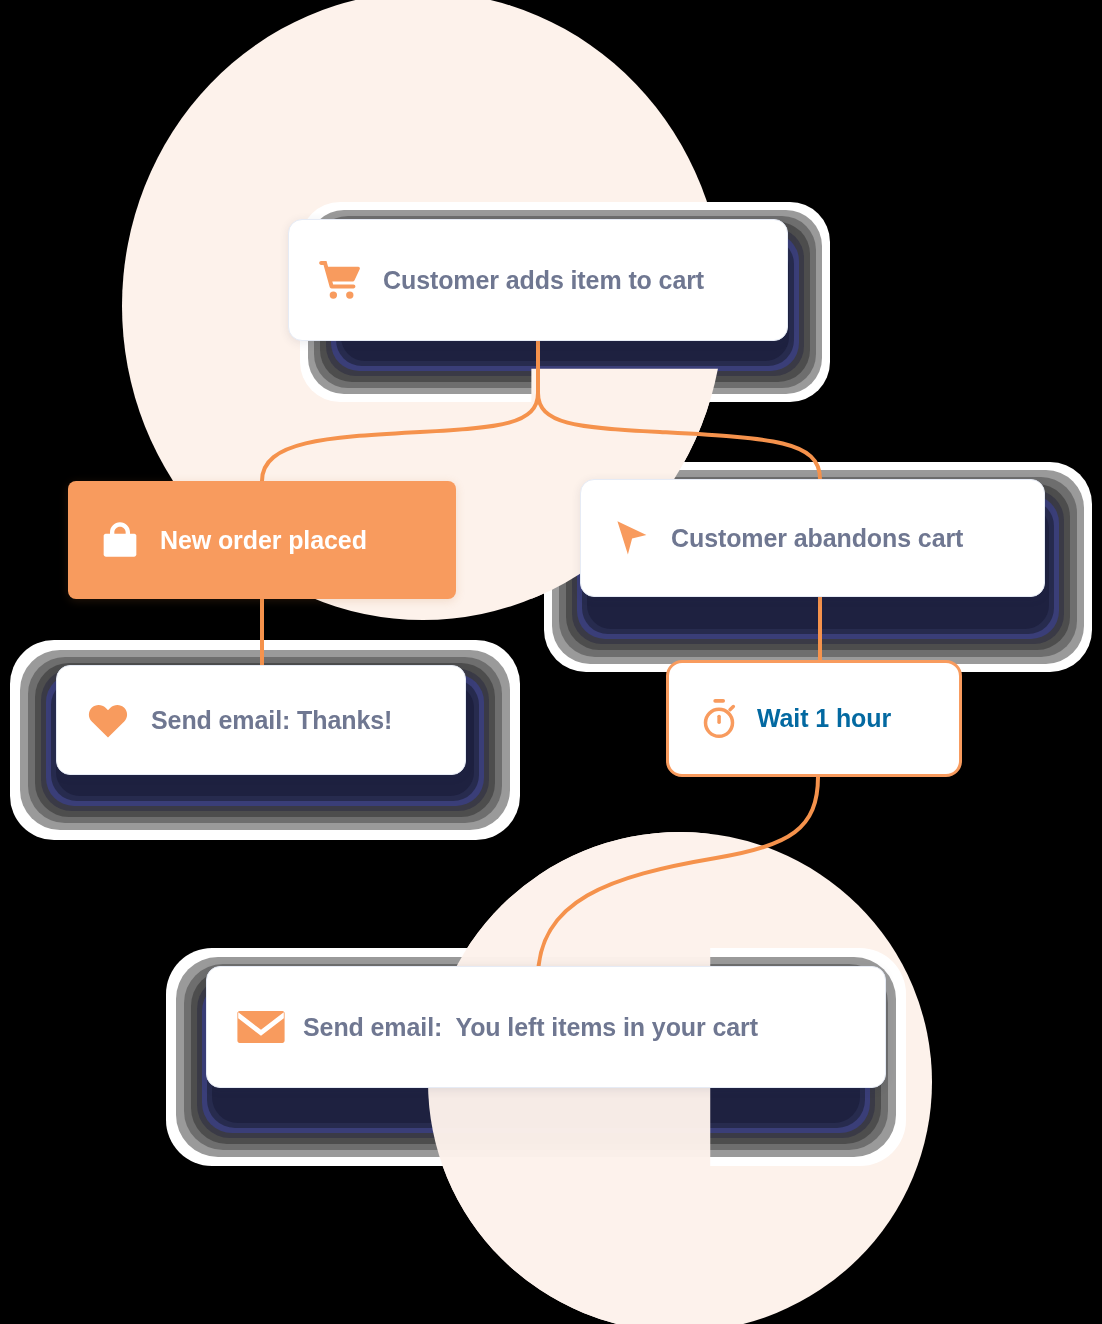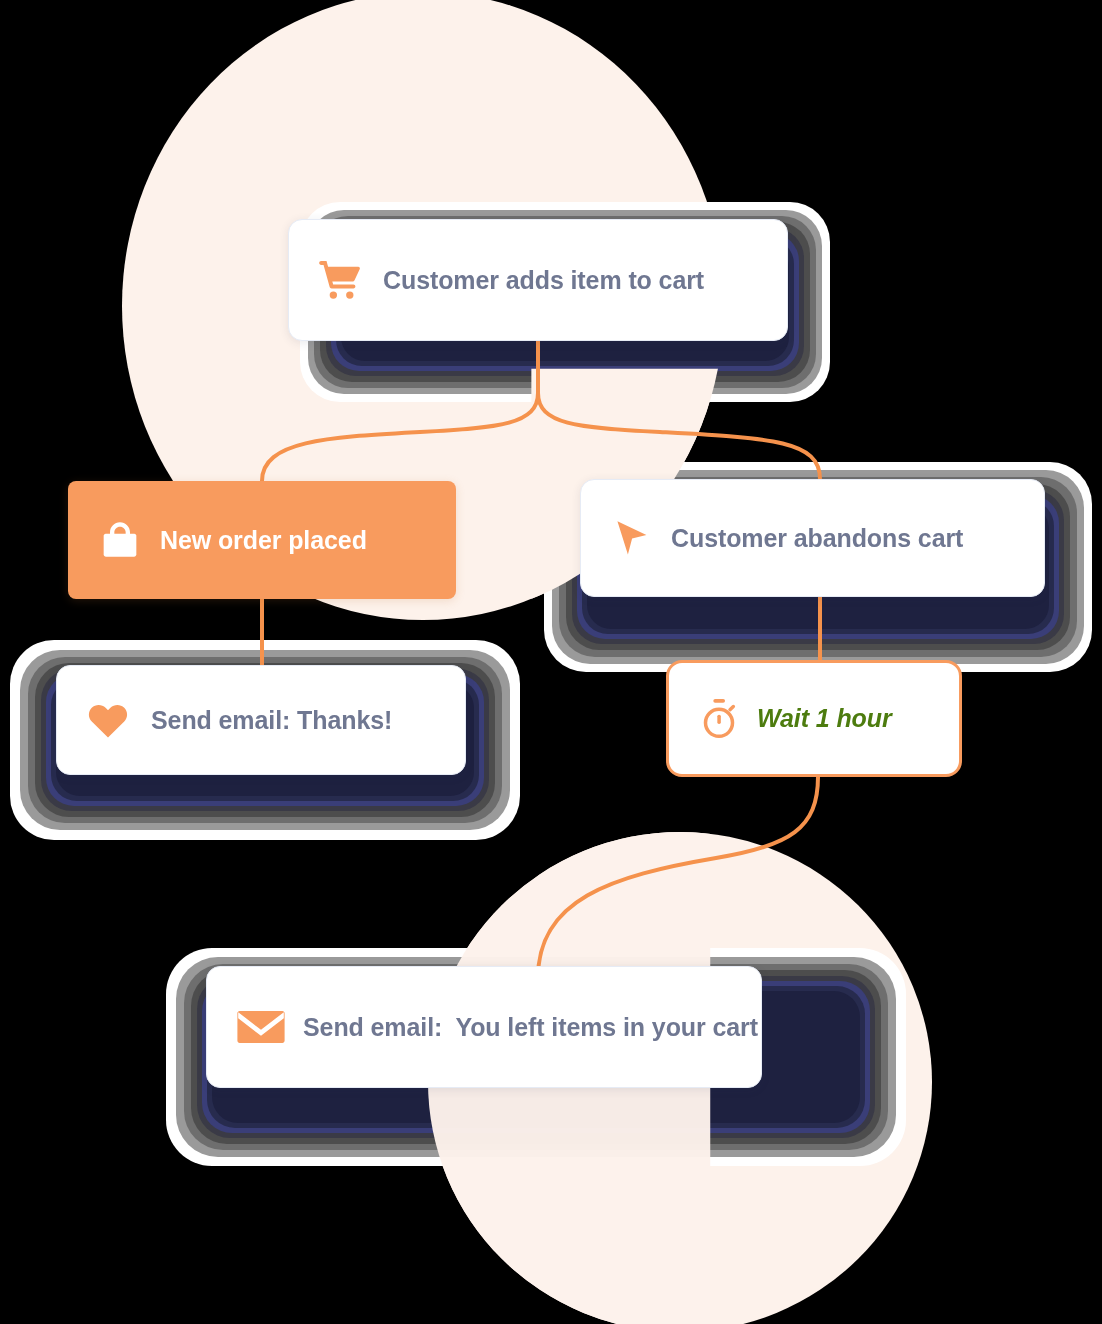--- a/index.html
+++ b/index.html
@@ -64,24 +64,24 @@
   #card-abandons { left:580px; top:479px; width:465px; height:118px; padding:0 26px; }
   #card-abandons .ico { width:48px; margin-right:16px; }
 
   #card-thanks { left:56px; top:665px; width:410px; height:110px; padding:0 28px; }
   #card-thanks .ico { width:46px; margin-right:20px; }
 
   #card-wait {
     left:666px; top:660px; width:296px; height:117px; padding:0 28px;
     border:3px solid #F89B5E; border-radius:16px; box-shadow:none;
   }
-  #card-wait .lbl { color:#4d7c0f;font-style:italic; }
+  #card-wait .lbl { color:#0369a1; }
   #card-wait .ico { width:44px; margin-right:16px; }
 
-  #card-left-items { left:206px; top:966px; width:556px; height:122px; padding:0 28px; }
+  #card-left-items { left:206px; top:966px; width:680px; height:122px; padding:0 28px; }
   #card-left-items .ico { width:52px; margin-right:16px; }
 
   svg { display:block; }
 </style>
 </head>
 <body>
 
 <div class="stage">
 
   <div class="bg-circle" id="circle-top"></div>

